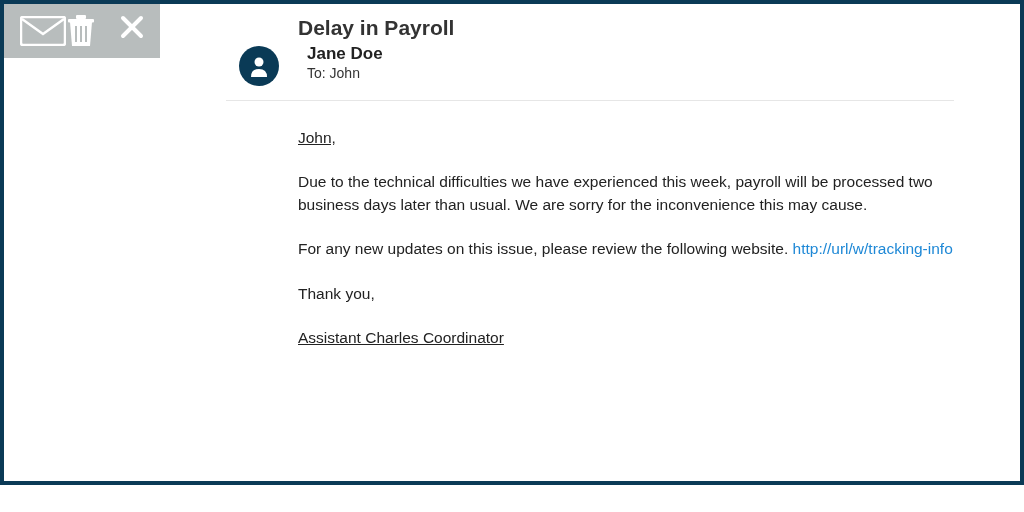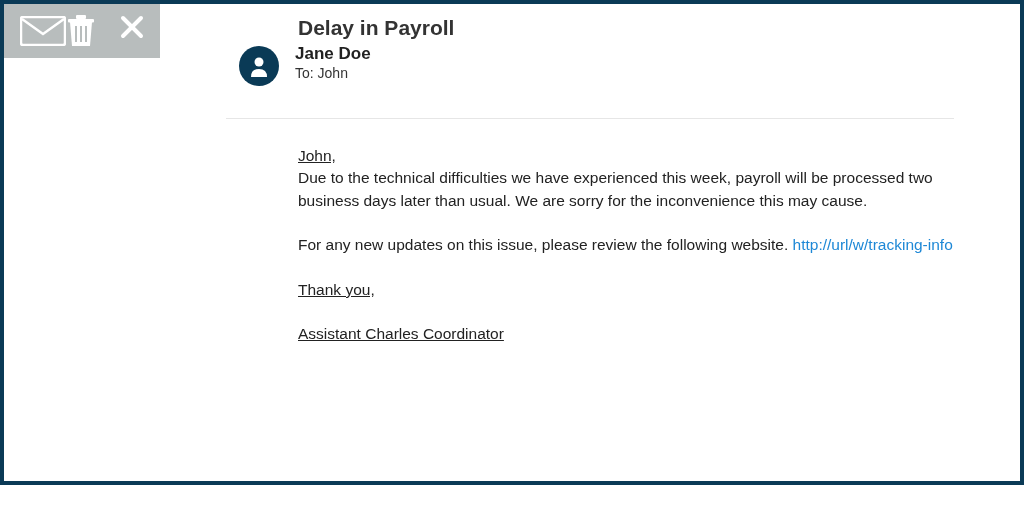--- a/index.html
+++ b/index.html
@@ -41,22 +41,22 @@
     .subject {
       font-size: 21px;
       font-weight: 700;
       color: #333;
       margin-left: 72px;
       margin-bottom: 4px;
     }
     .sender-row {
       display: flex;
       align-items: flex-start;
-      gap: 16px;
-      padding-bottom: 32px;
+      gap: 28px;
+      padding-bottom: 14px;
       border-bottom: 1px solid #e6e6e6;
     }
     .avatar-circle {
       width: 40px;
       height: 40px;
       border-radius: 50%;
       background: #0a3a56;
       display: flex;
       align-items: center;
       justify-content: center;
@@ -80,21 +80,21 @@
     .to-line .to-label { }
     .body-text {
       margin: 26px 0 0 72px;
       font-size: 15.5px;
       color: #222;
       line-height: 1.45;
       max-width: 790px;
     }
     .body-text p { margin-bottom: 22px; }
     .body-text p.tight { margin-bottom: 0; text-decoration: underline; }
-    .body-text .signoff { margin-bottom: 22px; text-decoration: underline; }
+    .body-text .signoff { margin-bottom: 22px; }
     .link {
       color: #1e88d6;
       text-decoration: none;
     }
     .close-icon {
       font-size: 30px;
       font-weight: 700;
       color: #fff;
       line-height: 1;
       cursor: pointer;
@@ -149,21 +149,21 @@
         <div class="sender-name">Jane Doe</div>
         <div class="to-line">
           <span class="to-label">To:</span>
           <span>John</span>
         </div>
       </div>
     </div>
 
     <div class="body-text">
       <p class="tight">John,</p>
-      <p style="">Due to the technical difficulties we have experienced this week, payroll will be processed two business days later than  usual. We are sorry for the inconvenience this may cause.</p>
+      <p style="margin-top:22px">Due to the technical difficulties we have experienced this week, payroll will be processed two business days later than  usual. We are sorry for the inconvenience this may cause.</p>
       <p>
         <span>For any new updates on this issue, please review the following website. </span><a class="link">http://url/w/tracking-info</a>
       </p>
       <div class="signoff">
         <div>Thank you,</div>
       </div>
       <p class="tight">Assistant Charles Coordinator</p>
     </div>
   </div>
 </div>

